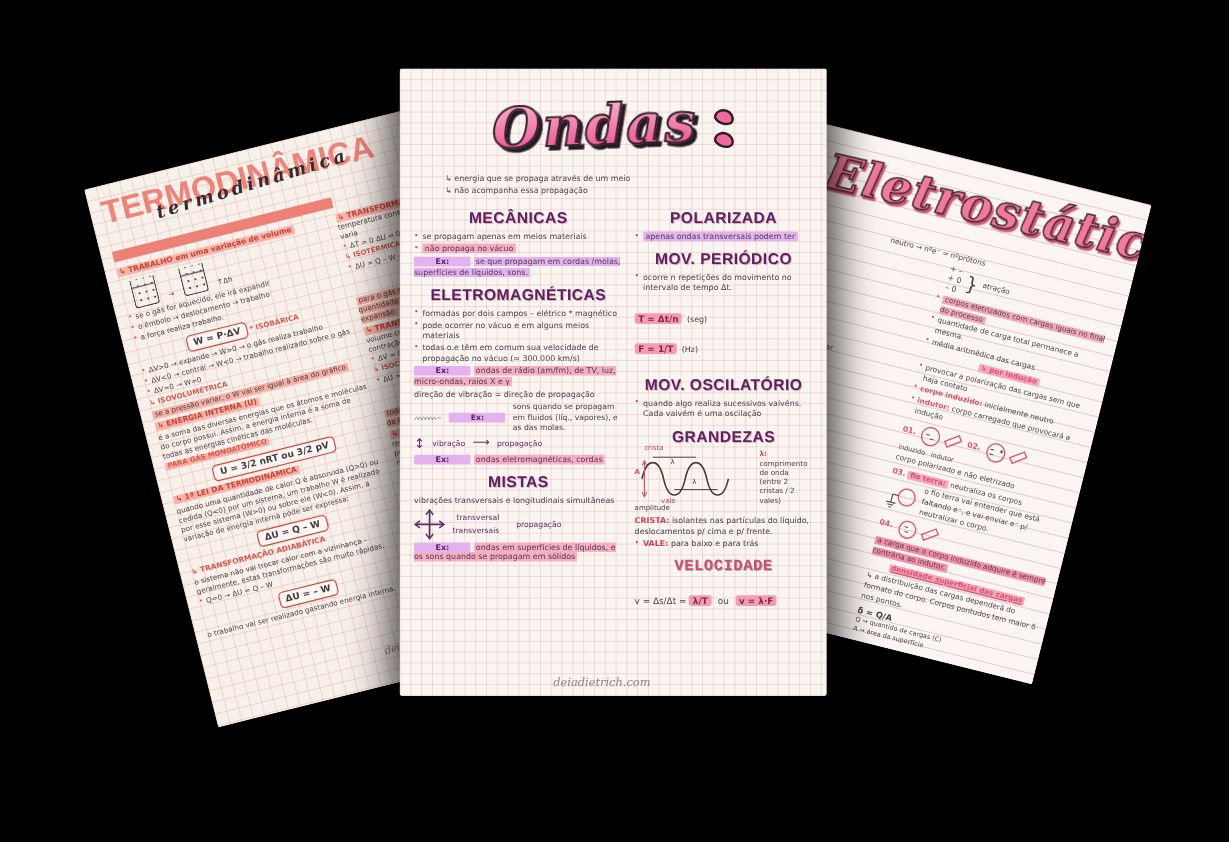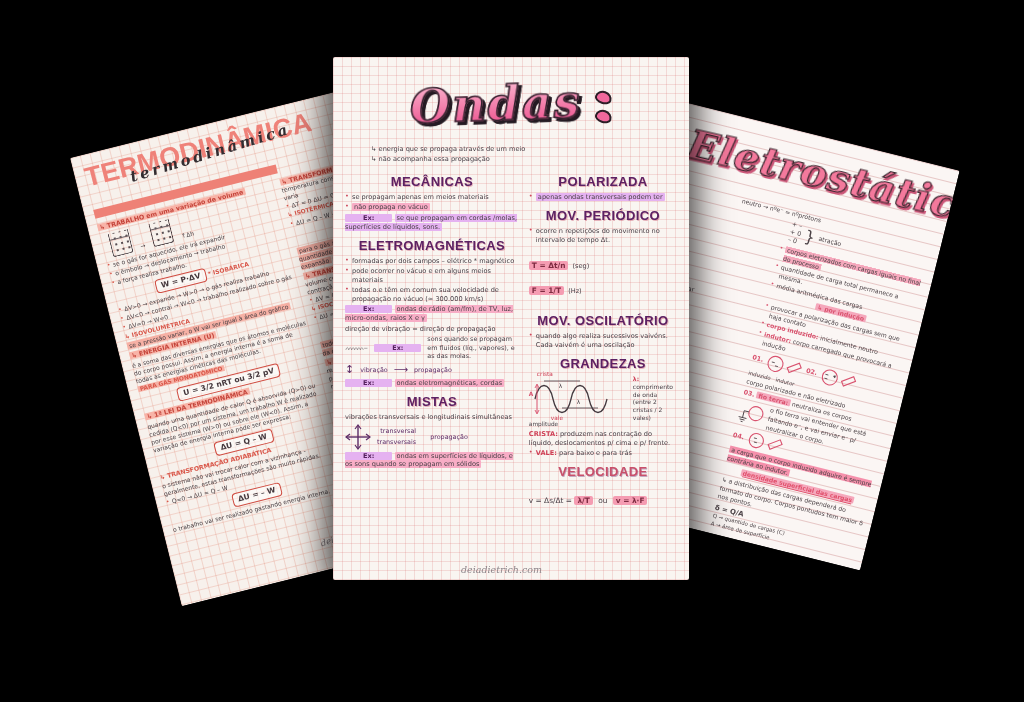--- a/index.html
+++ b/index.html
@@ -35,21 +35,21 @@
      -webkit-text-stroke:1.6px #32222d;filter:drop-shadow(3px 3px 0 #241a22);
      transform:rotate(-2deg);letter-spacing:2px;}
   .colon{display:flex;flex-direction:column;gap:6px;margin-top:6px;}
   .colon i{display:block;width:13px;height:9px;background:#f0689c;border:2px solid #2c1e26;
      border-radius:60% 60% 60% 60%/70% 70% 50% 50%;transform:rotate(18deg);}
   .c-intro{margin:0 0 4px 26px;font-size:6.6px;color:#4a4148;line-height:1.45;}
   .c-cols{display:flex;gap:10px;height:calc(100% - 120px);overflow:hidden;}
   .c-col-l{width:176px;} .c-col-r{width:150px;}
   .h-c{font-weight:800;font-size:13px;color:#5c2163;text-align:center;letter-spacing:.4px;
      margin:5px 0 3px;text-shadow:.8px .8px 0 rgba(201,80,107,.4);font-family:"Liberation Sans",sans-serif;}
-  .h-red{color:#c9506b;text-shadow:.8px .8px 0 rgba(92,33,99,.35);}
+  .h-red{color:#c9506b;text-shadow:.8px .8px 0 rgba(92,33,99,.35);font-family:Liberation Mono, monospace;}
   .c-body{font-size:6.6px;line-height:1.32;color:#4a4148;}
   .bl{position:relative;padding-left:7px;margin:1.5px 0;}
   .bl::before{content:"•";color:#cf4a5e;position:absolute;left:0;top:-1px;}
   .hl-p{background:#f8adc6;padding:0 2px;border-radius:1px;}
   .hl-v{background:#e5b2f1;padding:0 2px;border-radius:1px;}
   .exrow{margin:2px 0;}
   .exlbl{background:#e5b2f1;color:#55215e;font-weight:bold;padding:0 18px;border-radius:1px;}
   .fchip{background:#f59cb2;color:#7e2b41;font-weight:bold;padding:0 3px;border-radius:2px;}
   .frow{text-align:left;margin:16px 0;font-size:7.4px;color:#4a4148;}
   .funit{margin-left:4px;font-size:6.6px;}
@@ -355,21 +355,21 @@
               </svg>
               <span class="wavelbl" style="top:-4px;left:8px;color:#cf3f55;">crista</span>
               <span class="wavelbl" style="top:16px;left:0;color:#d9536f;font-weight:bold;">A</span>
               <span class="wavelbl" style="top:8px;left:30px;">λ</span>
               <span class="wavelbl" style="top:24px;left:48px;">λ</span>
               <span class="wavelbl" style="bottom:-4px;left:22px;color:#cf3f55;">vale</span>
               <span class="wavelbl" style="bottom:-10px;left:0;">amplitude</span>
             </div>
             <div style="font-size:6px;"><span class="redlbl">λ:</span> <span>comprimento de onda (entre 2 cristas / 2 vales)</span></div>
           </div>
-          <div style="margin-top:8px;"><span class="redlbl">CRISTA:</span> <span>produzem nas contração do líquido, deslocamentos p/ cima e p/ frente.</span></div>
+          <div style="margin-top:8px;"><span class="redlbl">CRISTA:</span> <span>isolantes nas partículas do líquido, deslocamentos p/ cima e p/ frente.</span></div>
           <div class="bl"><span class="redlbl">VALE:</span> <span>para baixo e para trás</span></div>
           <div class="h-c h-red">VELOCIDADE</div>
           <div class="frow">
             <span>v = Δs/Δt</span>
             <span>=</span>
             <span class="fchip">λ/T</span>
             <span style="margin:0 3px;">ou</span>
             <span class="fchip">v = λ·F</span>
           </div>
         </div>

